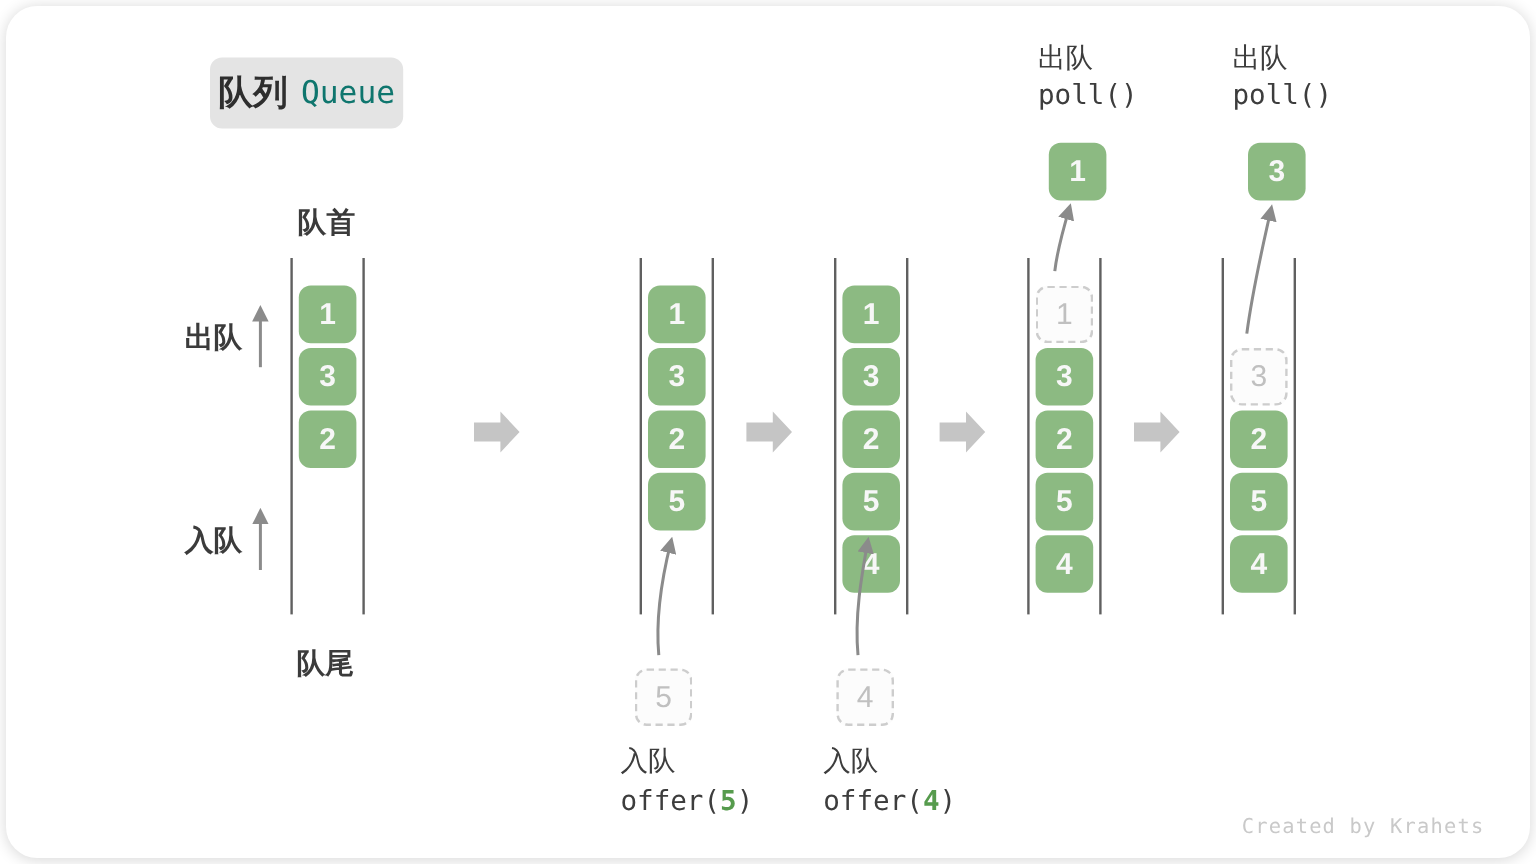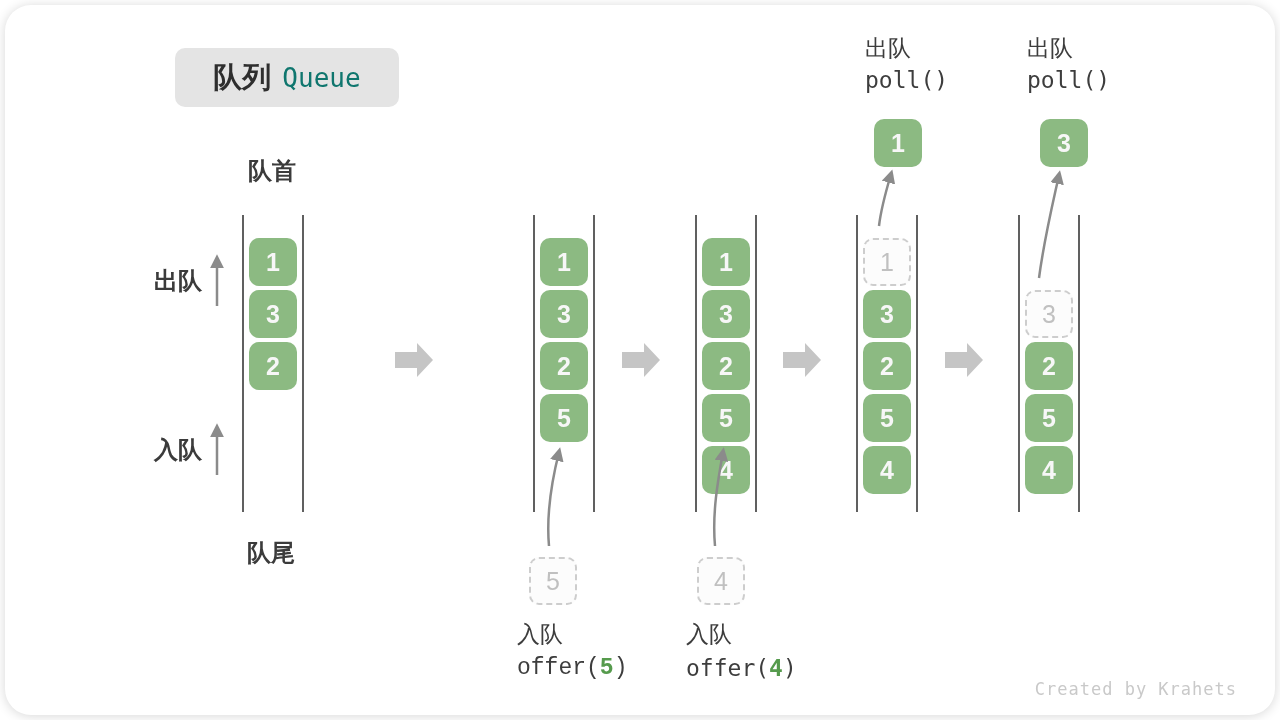--- a/index.html
+++ b/index.html
@@ -9,21 +9,21 @@
   }
   .card {
     position:absolute; left:5px; top:5px; width:1270px; height:710px;
     background:#ffffff; border-radius:26px;
     box-shadow:0 1px 12px rgba(0,0,0,0.16);
     overflow:hidden;
   }
   .abs { position:absolute; }
 
   .title-badge {
-    left:170px; top:43px; width:224px; height:59px;
+    left:170px; top:43px; width:161px; height:59px;
     background:#e4e4e4; border-radius:10px;
     display:flex; align-items:center; justify-content:center; gap:11px;
   }
   .title-zh { font-size:29px; font-weight:bold; color:#2e2e2e; }
   .title-en { font-family:"DejaVu Sans Mono", monospace; font-size:26px; color:#0f766e; }
 
   .side-label { font-size:24px; font-weight:bold; color:#3b3b3b; white-space:nowrap; }
 
   .qcontainer {
     top:210px; width:62px; height:297px;
@@ -56,42 +56,42 @@
 </head>
 <body>
 
 <div class="card">
 
   <div class="abs title-badge">
     <span class="title-zh">队列</span>
     <span class="title-en">Queue</span>
   </div>
 
-  <div class="abs side-label" style="left:243px; top:150px;text-align:right;">队首</div>
+  <div class="abs side-label" style="left:243px; top:164px;text-align:right;">队首</div>
   <div class="abs side-label" style="left:242px; top:532px;font-family:Liberation Mono, monospace;">队尾</div>
   <div class="abs side-label" style="left:149px; top:260px;">出队</div>
   <div class="abs side-label" style="left:149px; top:429px;">入队</div>
 
   <div class="abs qcontainer" style="left:237px;"></div>
   <div class="abs qcontainer" style="left:528px;"></div>
   <div class="abs qcontainer" style="left:690px;"></div>
   <div class="abs qcontainer" style="left:851px;"></div>
   <div class="abs qcontainer" style="left:1013px;"></div>
 
   <div class="abs block" style="left:244px; top:233px;">1</div>
   <div class="abs block" style="left:244px; top:285px;">3</div>
   <div class="abs block" style="left:244px; top:337px;">2</div>
 
   <div class="abs block" style="left:535px; top:233px;">1</div>
   <div class="abs block" style="left:535px; top:285px;">3</div>
   <div class="abs block" style="left:535px; top:337px;">2</div>
   <div class="abs block" style="left:535px; top:389px;">5</div>
   <div class="abs block dashed" style="left:524px; top:552px;">5</div>
   <div class="abs op-label" style="left:512px; top:614px;">入队</div>
-  <div class="abs op-code" style="left:512px; top:650px;font-family:Liberation Mono, monospace;"><span>offer(</span><span class="op-arg">5</span><span>)</span></div>
+  <div class="abs op-code" style="left:512px; top:650px;"><span>offer(</span><span class="op-arg">5</span><span>)</span></div>
 
   <div class="abs block" style="left:697px; top:233px;">1</div>
   <div class="abs block" style="left:697px; top:285px;">3</div>
   <div class="abs block" style="left:697px; top:337px;">2</div>
   <div class="abs block" style="left:697px; top:389px;">5</div>
   <div class="abs block" style="left:697px; top:441px;">4</div>
   <div class="abs block dashed" style="left:692px; top:552px;">4</div>
   <div class="abs op-label" style="left:681px; top:614px;">入队</div>
   <div class="abs op-code" style="left:681px; top:650px;"><span>offer(</span><span class="op-arg">4</span><span>)</span></div>
 

